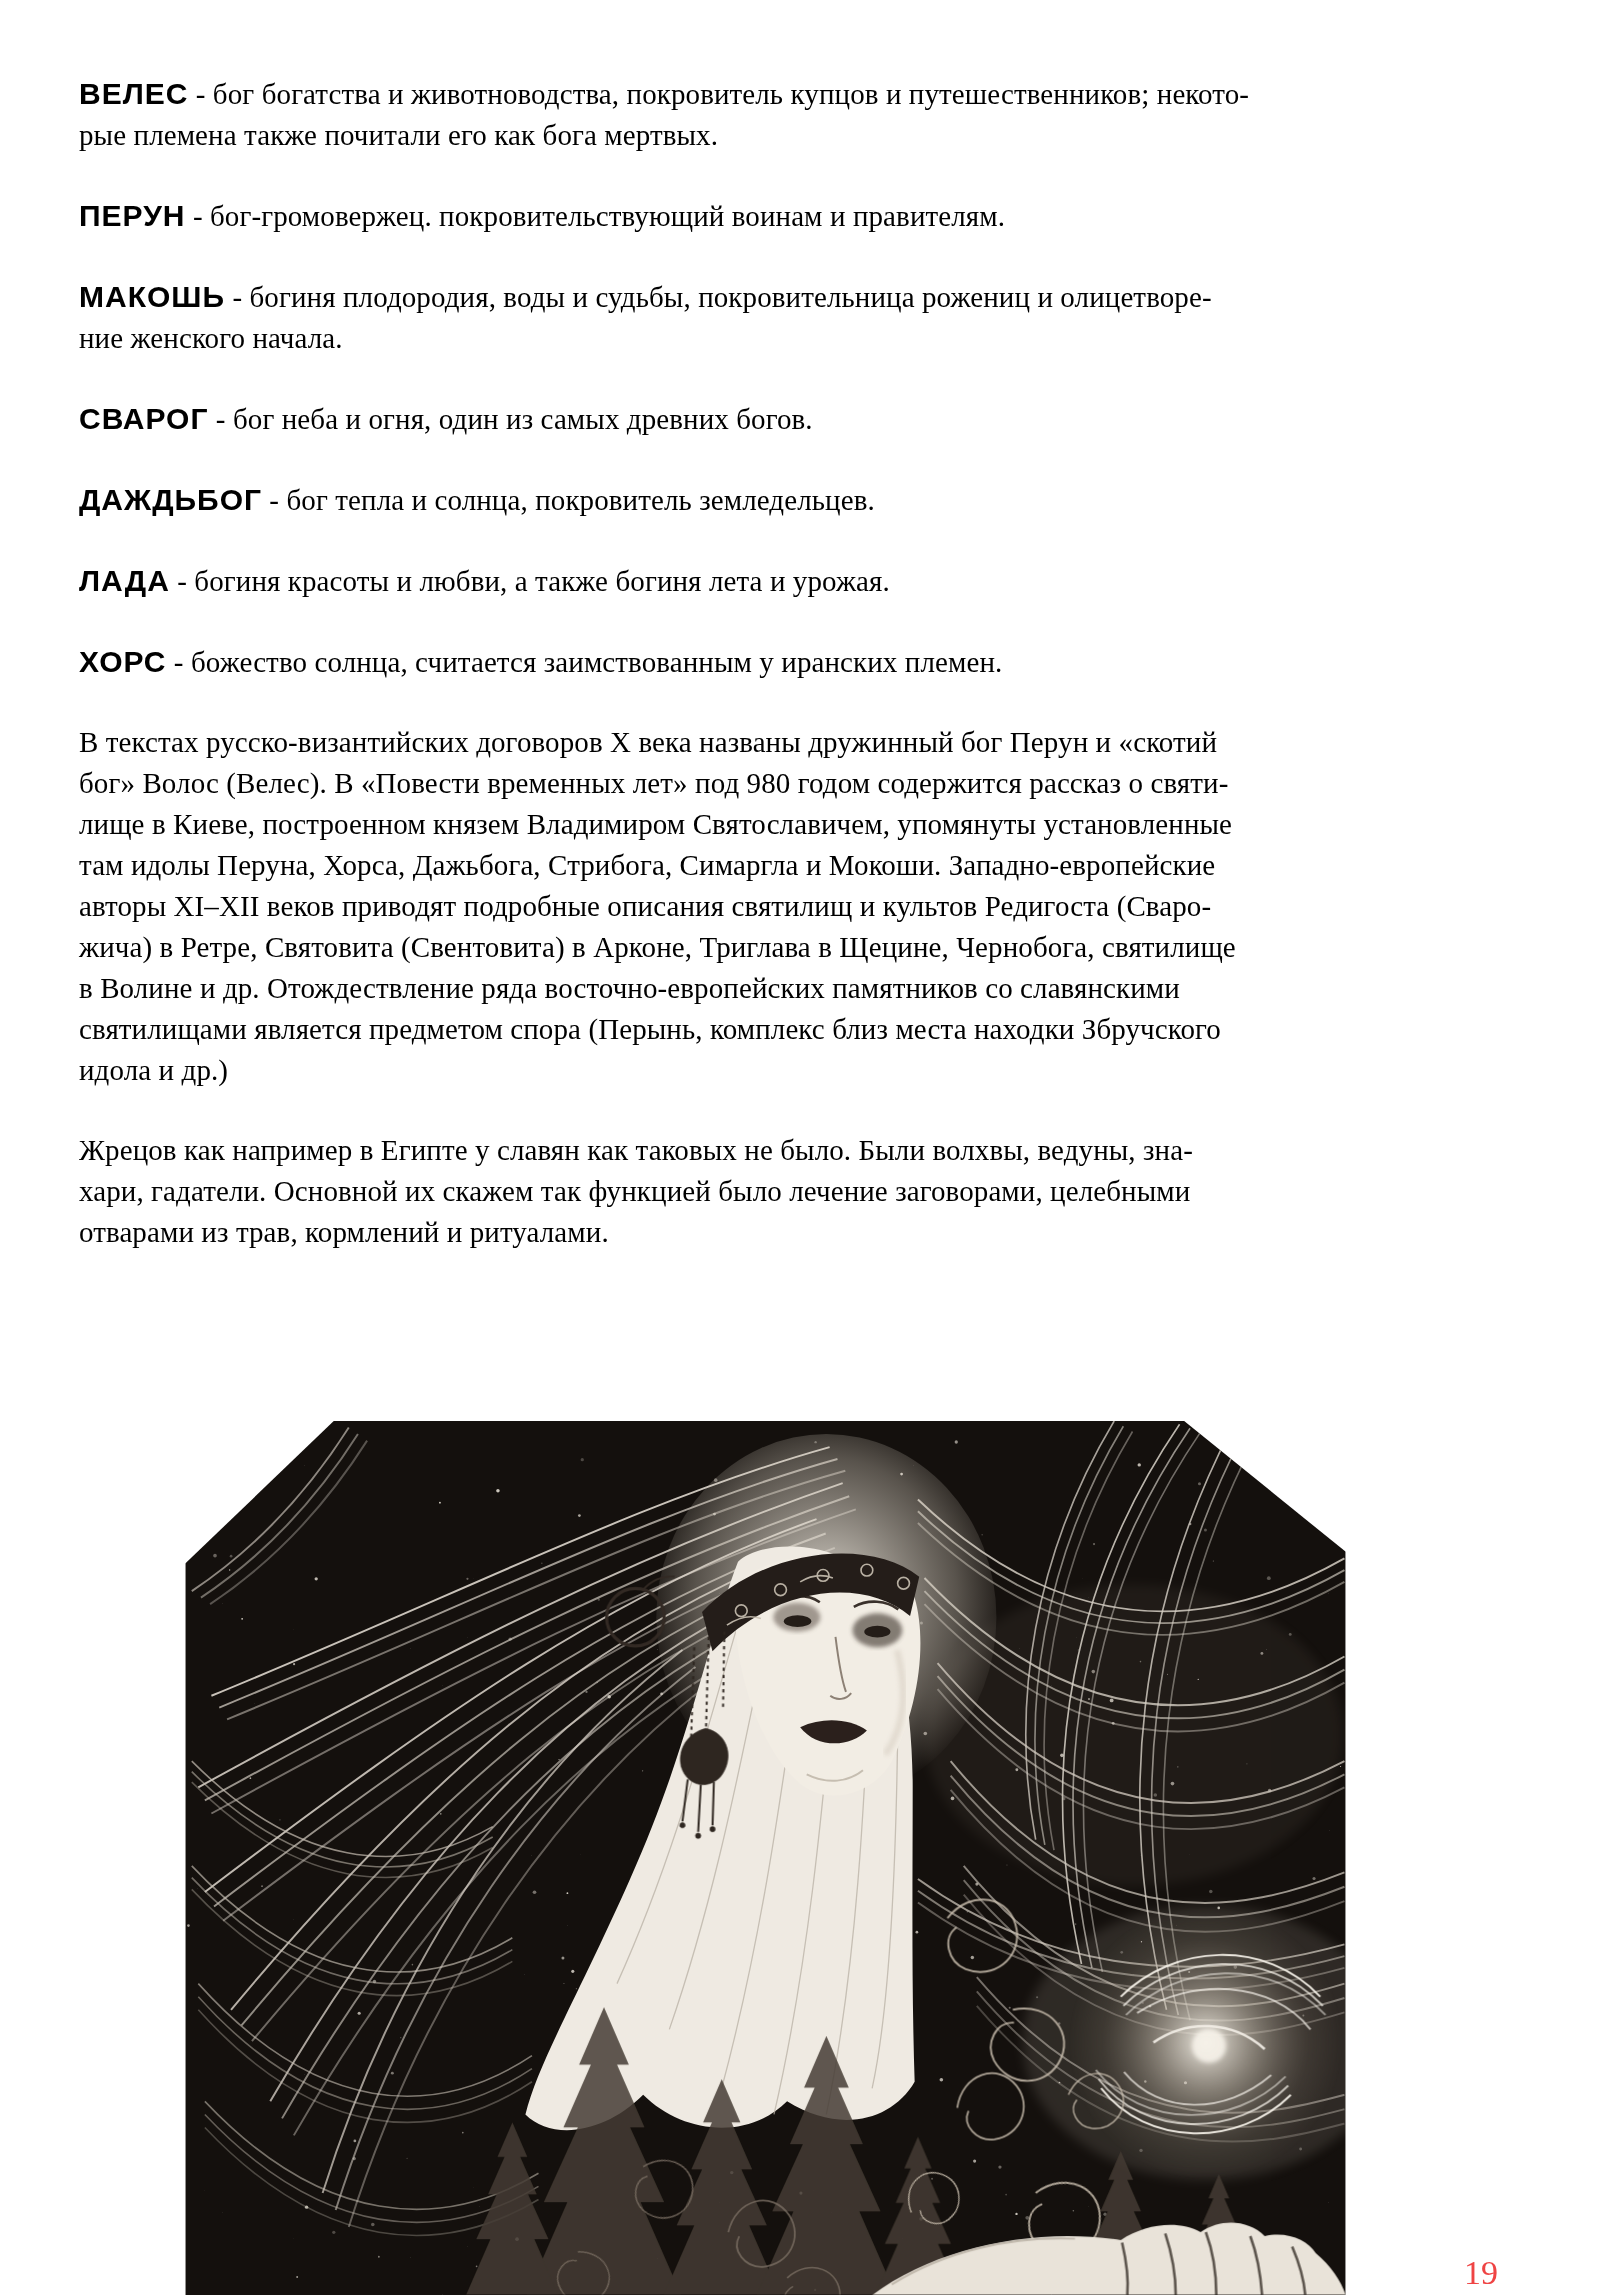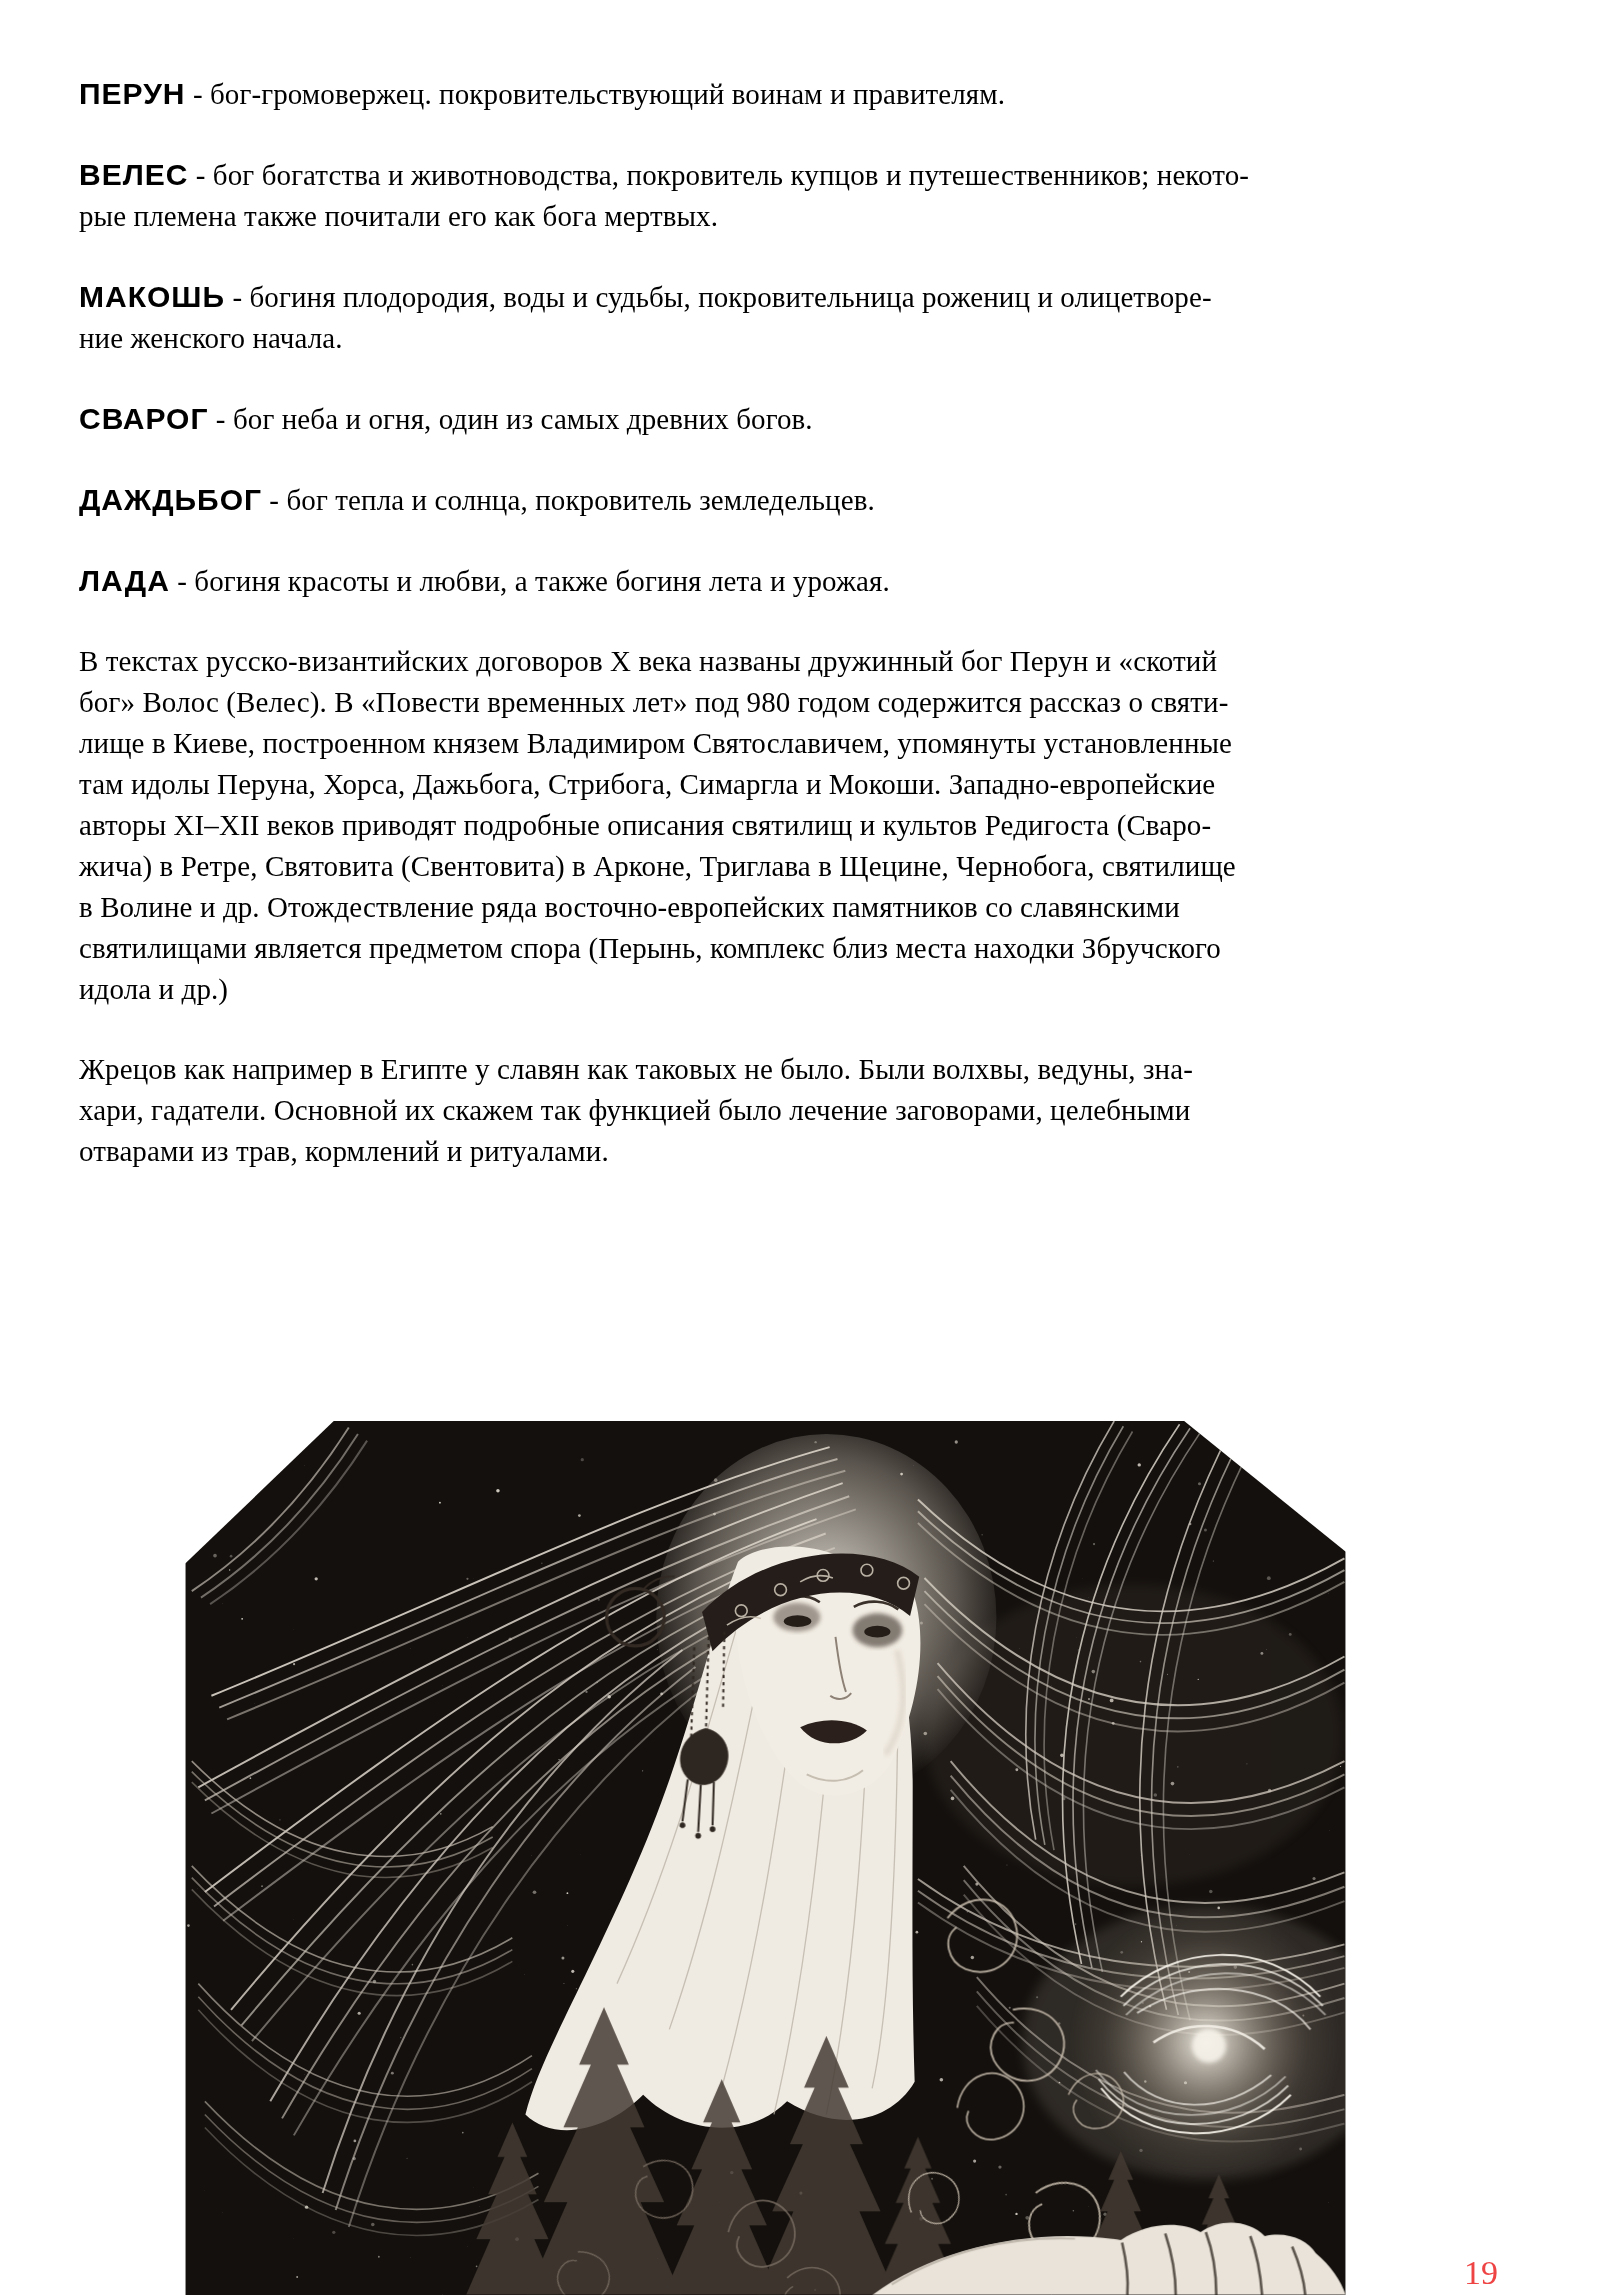--- a/index.html
+++ b/index.html
@@ -20,28 +20,29 @@
   .illu{position:absolute;left:185px;top:1421px;width:1161px;height:874px;}
   .pagenum{
     position:absolute;left:1464px;top:2254px;width:79px;
     font-size:34px;font-family:"Liberation Serif",serif;color:#ef4444;
   }
 </style>
 </head>
 <body>
 
 <div class="content">
-  <p class="entry"><b class="god">ПЕРУН</b> <span>- бог-громовержец. покровительствующий воинам и правителям.</span></p>
   <p class="entry"><b class="god">ВЕЛЕС</b> <span>- бог богатства и животноводства, покровитель купцов и путешественников; некото-
 рые племена также почитали его как бога мертвых.</span></p>
+  <p class="entry"><b class="god">ПЕРУН</b> <span>- бог-громовержец. покровительствующий воинам и правителям.</span></p>
   <p class="entry"><b class="god">МАКОШЬ</b> <span>- богиня плодородия, воды и судьбы, покровительница рожениц и олицетворе-
 ние женского начала.</span></p>
   <p class="entry"><b class="god">СВАРОГ</b> <span>- бог неба и огня, один из самых древних богов.</span></p>
   <p class="entry"><b class="god">ДАЖДЬБОГ</b> <span>- бог тепла и солнца, покровитель земледельцев.</span></p>
   <p class="entry"><b class="god">ЛАДА</b> <span>- богиня красоты и любви, а также богиня лета и урожая.</span></p>
+  <p class="entry"><b class="god">ХОРС</b> <span>- божество солнца, считается заимствованным у иранских племен.</span></p>
   <p class="para">В текстах русско-византийских договоров X века названы дружинный бог Перун и «скотий
 бог» Волос (Велес). В «Повести временных лет» под 980 годом содержится рассказ о святи-
 лище в Киеве, построенном князем Владимиром Святославичем, упомянуты установленные
 там идолы Перуна, Хорса, Дажьбога, Стрибога, Симаргла и Мокоши. Западно-европейские
 авторы XI–XII веков приводят подробные описания святилищ и культов Редигоста (Сваро-
 жича) в Ретре, Святовита (Свентовита) в Арконе, Триглава в Щецине, Чернобога, святилище
 в Волине и др. Отождествление ряда восточно-европейских памятников со славянскими
 святилищами является предметом спора (Перынь, комплекс близ места находки Збручского
 идола и др.)</p>
   <p class="para">Жрецов как например в Египте у славян как таковых не было. Были волхвы, ведуны, зна-

